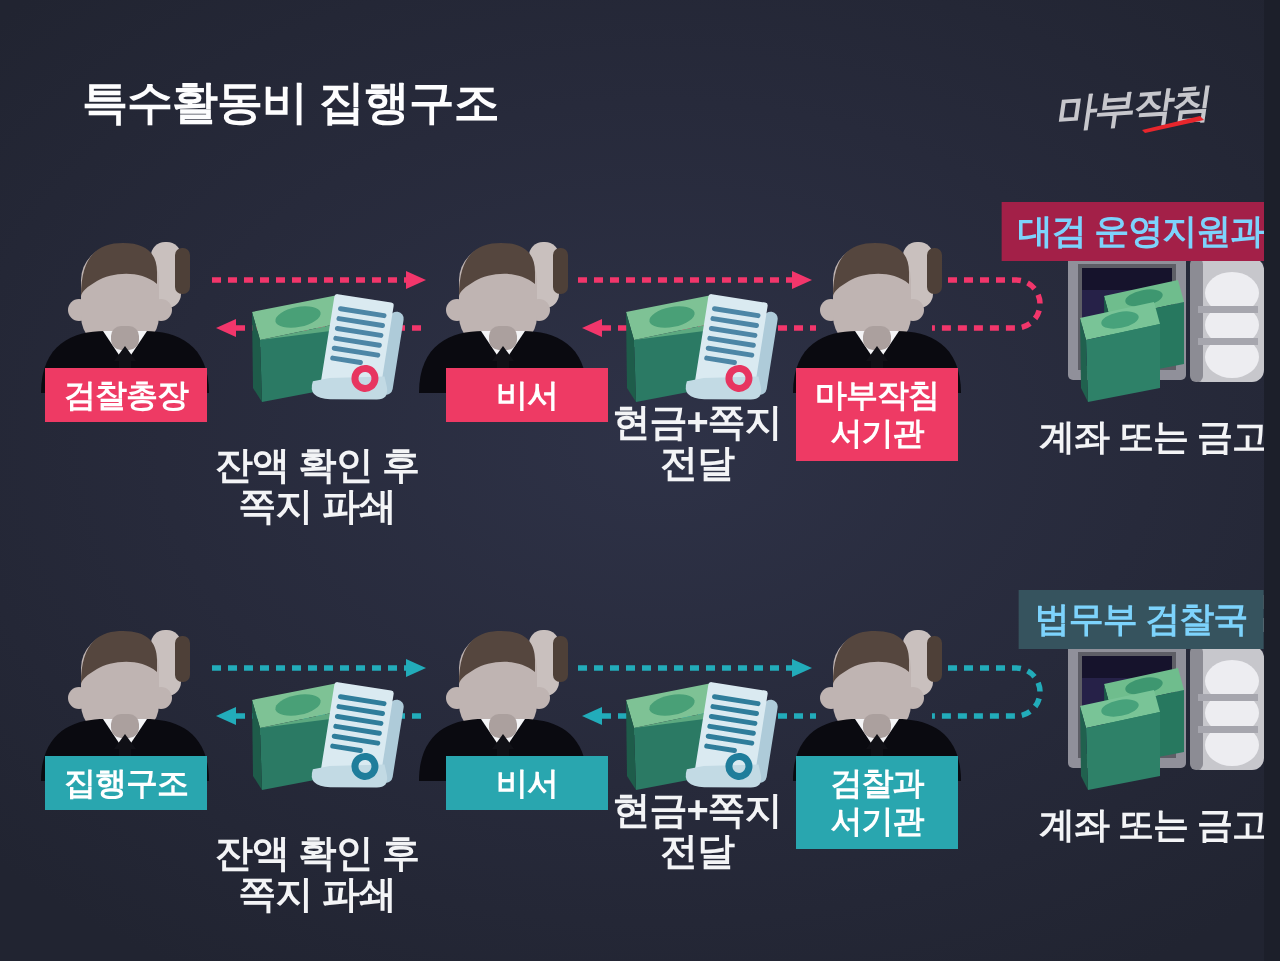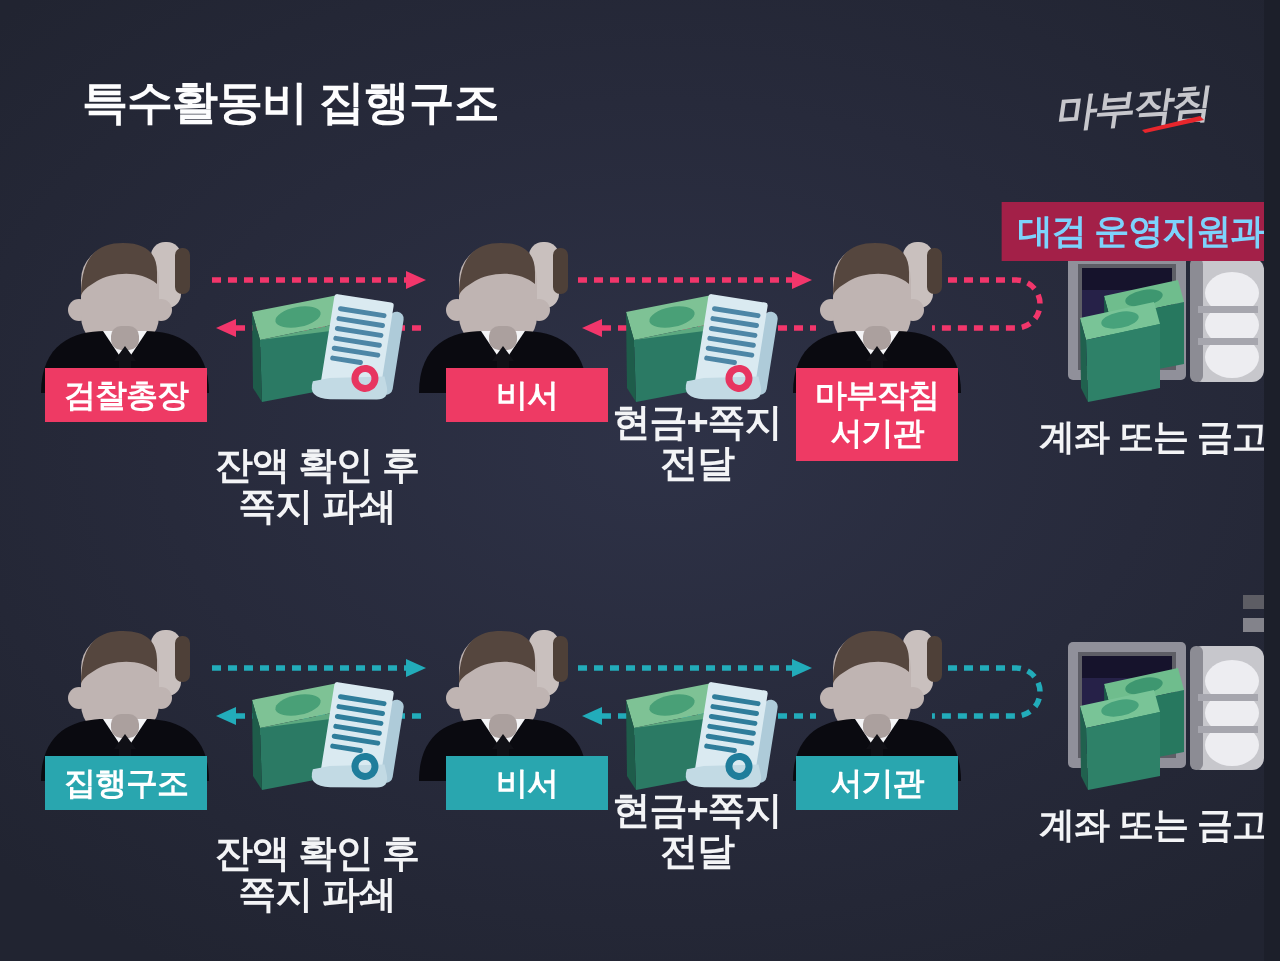--- a/index.html
+++ b/index.html
@@ -209,20 +209,21 @@
         <use href="#sym-person"></use>
       </svg>
 
     <div class="abs plabel pl1">
       <span>집행구조</span>
     </div>
     <div class="abs plabel pl2">
       <span>비서</span>
     </div>
     <div class="abs plabel pl3">
+      <div>검찰과</div>
       <div>서기관</div>
     </div>
 
     <svg class="abs money m1">
         <use href="#sym-money"></use>
       </svg>
     <svg class="abs money m2">
         <use href="#sym-money"></use>
       </svg>
 
@@ -230,20 +231,23 @@
       <div>잔액 확인 후</div>
       <div>쪽지 파쇄</div>
     </div>
     <div class="abs caption cap-deliver">
       <div>현금+쪽지</div>
       <div>전달</div>
     </div>
 
     <div class="abs hinge hinge-a"></div>
     <div class="abs hinge hinge-b"></div>
+    <div class="abs dept">
+      <span>법무부 검찰국</span>
+    </div>
     <svg class="abs safe">
         <use href="#sym-safe"></use>
       </svg>
     <div class="abs caption cap-safe">
       <span>계좌 또는 금고</span>
     </div>
   </section>
 
 </div>
 

